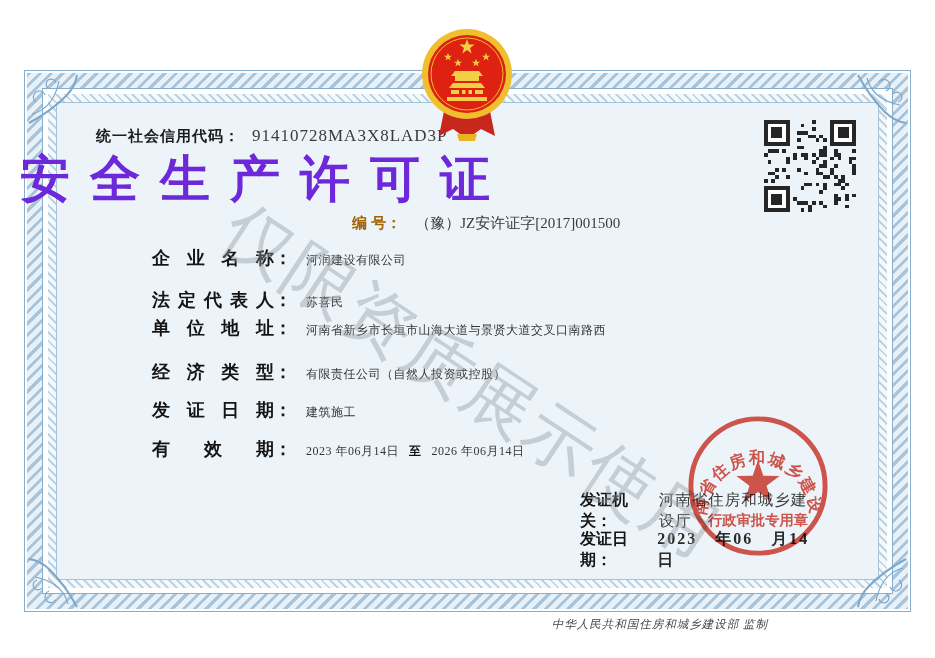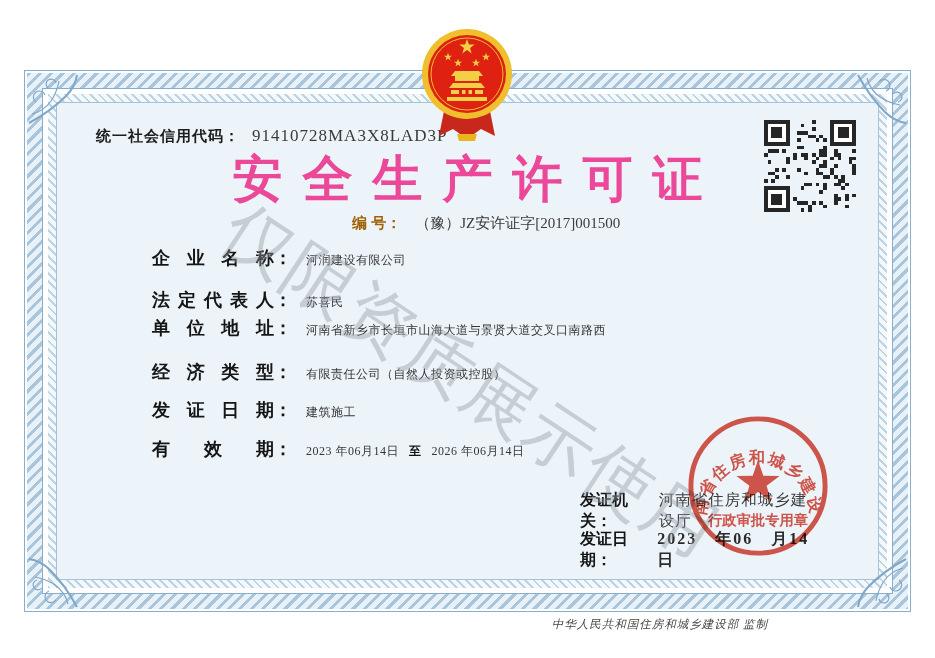--- a/index.html
+++ b/index.html
@@ -25,22 +25,22 @@
 
   
   .content{position:absolute;inset:0;}
 
   .emblem{position:absolute;left:419px;top:26px;width:96px;height:116px;z-index:5;}
 
   .credit-row{position:absolute;left:96px;top:126px;display:flex;align-items:baseline;gap:12px;}
   .credit-label{font-weight:bold;font-size:15px;color:#1c1c1c;letter-spacing:1px;}
   .credit-value{font-family:"Liberation Serif","DejaVu Serif",serif;font-size:17px;color:#3a3a3a;letter-spacing:1px;}
 
-  .title{position:absolute;left:0;top:146px;width:935px;text-align:center;
-         font-size:50px;font-weight:bold;color:#ec4899;letter-spacing:20px;text-indent:20px;}
+  .title{position:absolute;left:0;top:146px;width:935px;
+         font-size:50px;font-weight:bold;color:#6d28d9;letter-spacing:20px;text-indent:20px;}
 
   .qr{position:absolute;left:764px;top:120px;width:92px;height:92px;}
   .qr svg{width:100%;height:100%;}
 
   .serial-row{position:absolute;left:352px;top:214px;display:flex;align-items:baseline;gap:14px;}
   .serial-label{font-weight:bold;font-size:15px;color:#a16207;}
   .serial-value{font-family:"Liberation Serif","DejaVu Serif",serif;font-size:15px;color:#3a3a3a;}
 
   .frow{position:absolute;left:152px;display:flex;align-items:baseline;}
   .flabel{display:inline-block;width:122px;font-weight:bold;font-size:18px;color:#151515;

